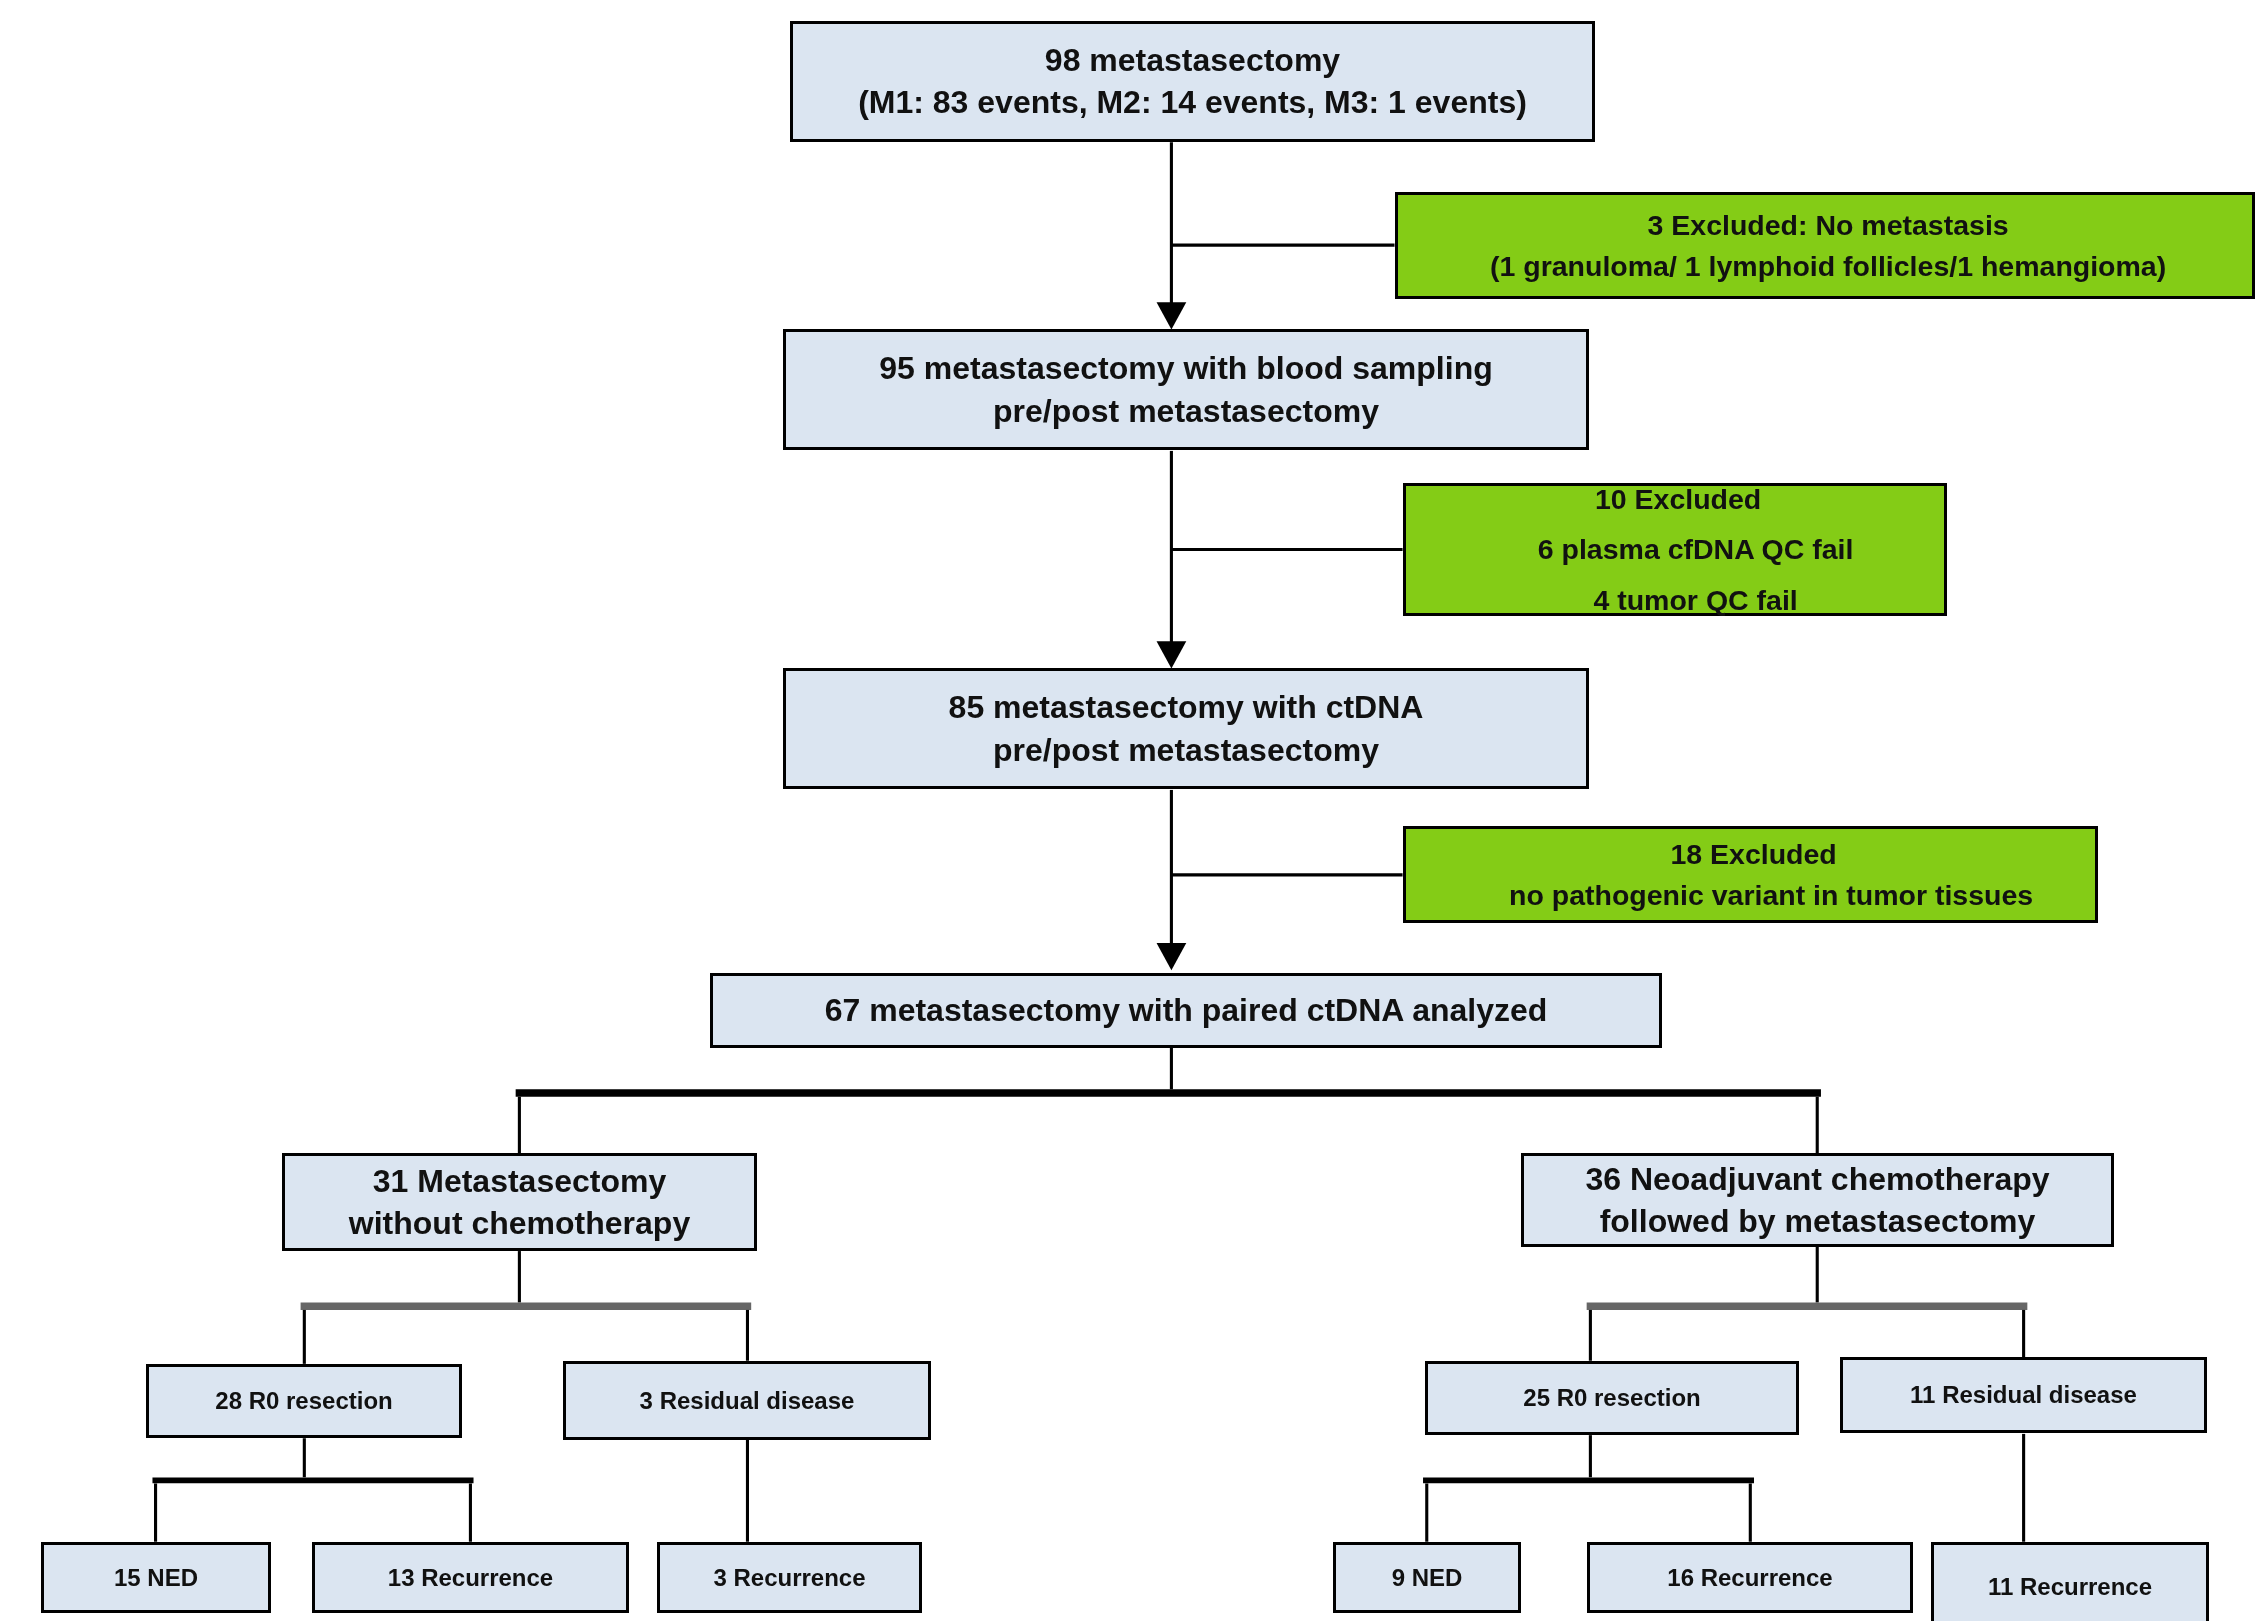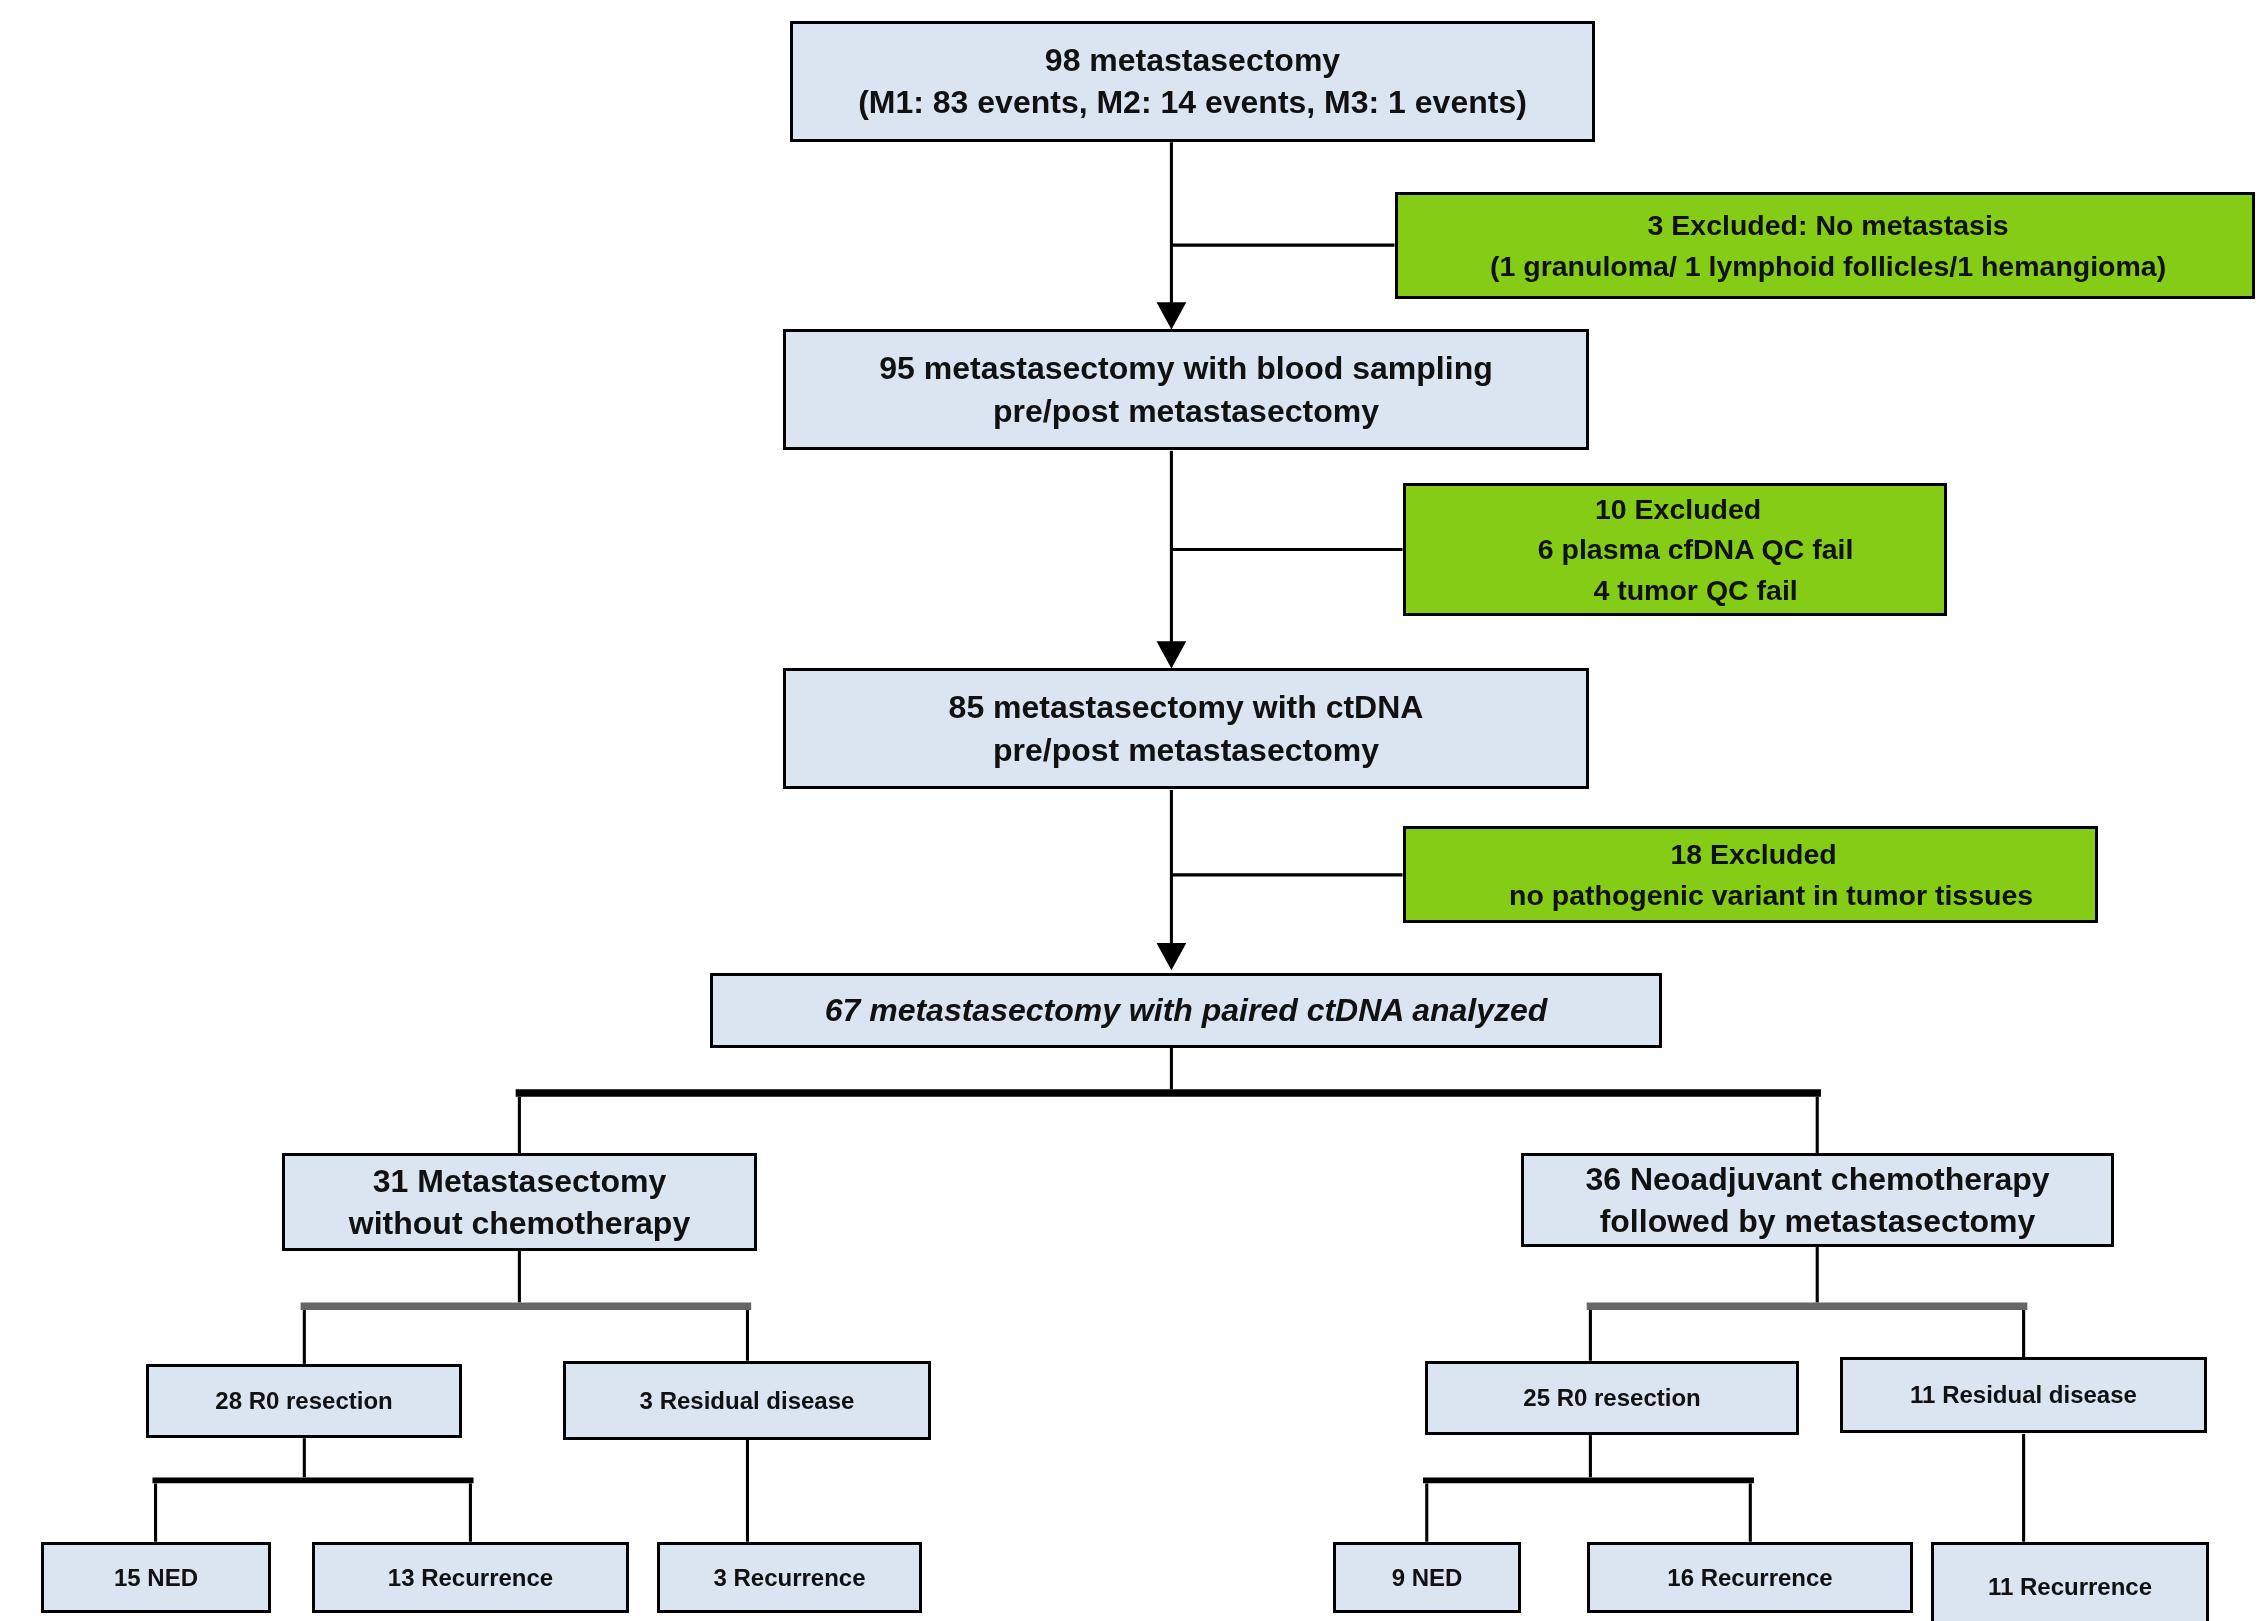--- a/index.html
+++ b/index.html
@@ -96,37 +96,37 @@
   <div class="box excl" style="left:1395px;top:192px;width:860px;height:107px;">
     <span>3 Excluded: No metastasis</span>
     <span>(1 granuloma/ 1 lymphoid follicles/1 hemangioma)</span>
   </div>
 
   <div class="box" style="left:783px;top:329px;width:806px;height:121px;">
     <span>95 metastasectomy with blood sampling</span>
     <span>pre/post metastasectomy</span>
   </div>
 
-  <div class="box excl" style="left:1403px;top:483px;width:544px;height:133px;">
+  <div class="box excl" style="left:1403px;top:483px;width:544px;height:133px;gap:10px;">
     <span>10 Excluded</span>
     <span class="indent">6 plasma cfDNA QC fail</span>
     <span class="indent">4 tumor QC fail</span>
   </div>
 
   <div class="box" style="left:783px;top:668px;width:806px;height:121px;">
     <span>85 metastasectomy with ctDNA</span>
     <span>pre/post metastasectomy</span>
   </div>
 
   <div class="box excl" style="left:1403px;top:826px;width:695px;height:97px;">
     <span>18 Excluded</span>
     <span class="indent">no pathogenic variant in tumor tissues</span>
   </div>
 
-  <div class="box" style="left:710px;top:973px;width:952px;height:75px;font-style:italic;">
+  <div class="box" style="left:710px;top:973px;width:952px;height:75px;">
     <span>67 metastasectomy with paired ctDNA analyzed</span>
   </div>
 
   <div class="box" style="left:282px;top:1153px;width:475px;height:98px;">
     <span>31 Metastasectomy</span>
     <span>without chemotherapy</span>
   </div>
 
   <div class="box" style="left:1521px;top:1153px;width:593px;height:94px;">
     <span>36 Neoadjuvant chemotherapy</span>

